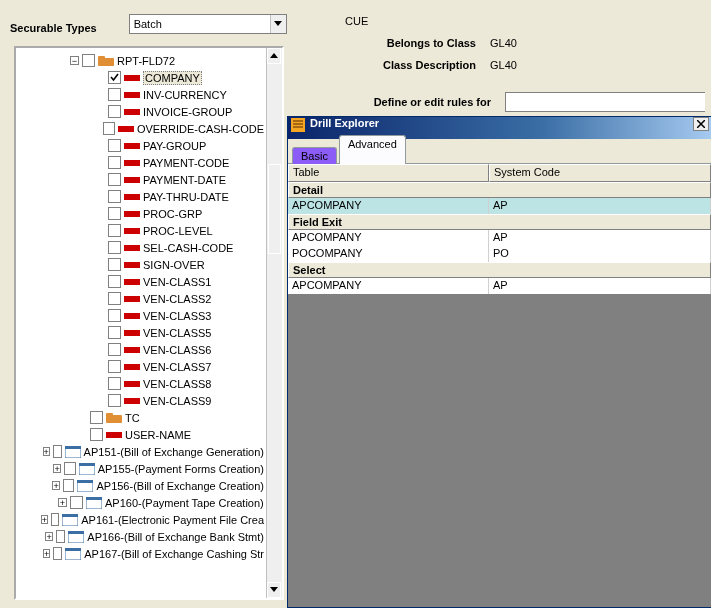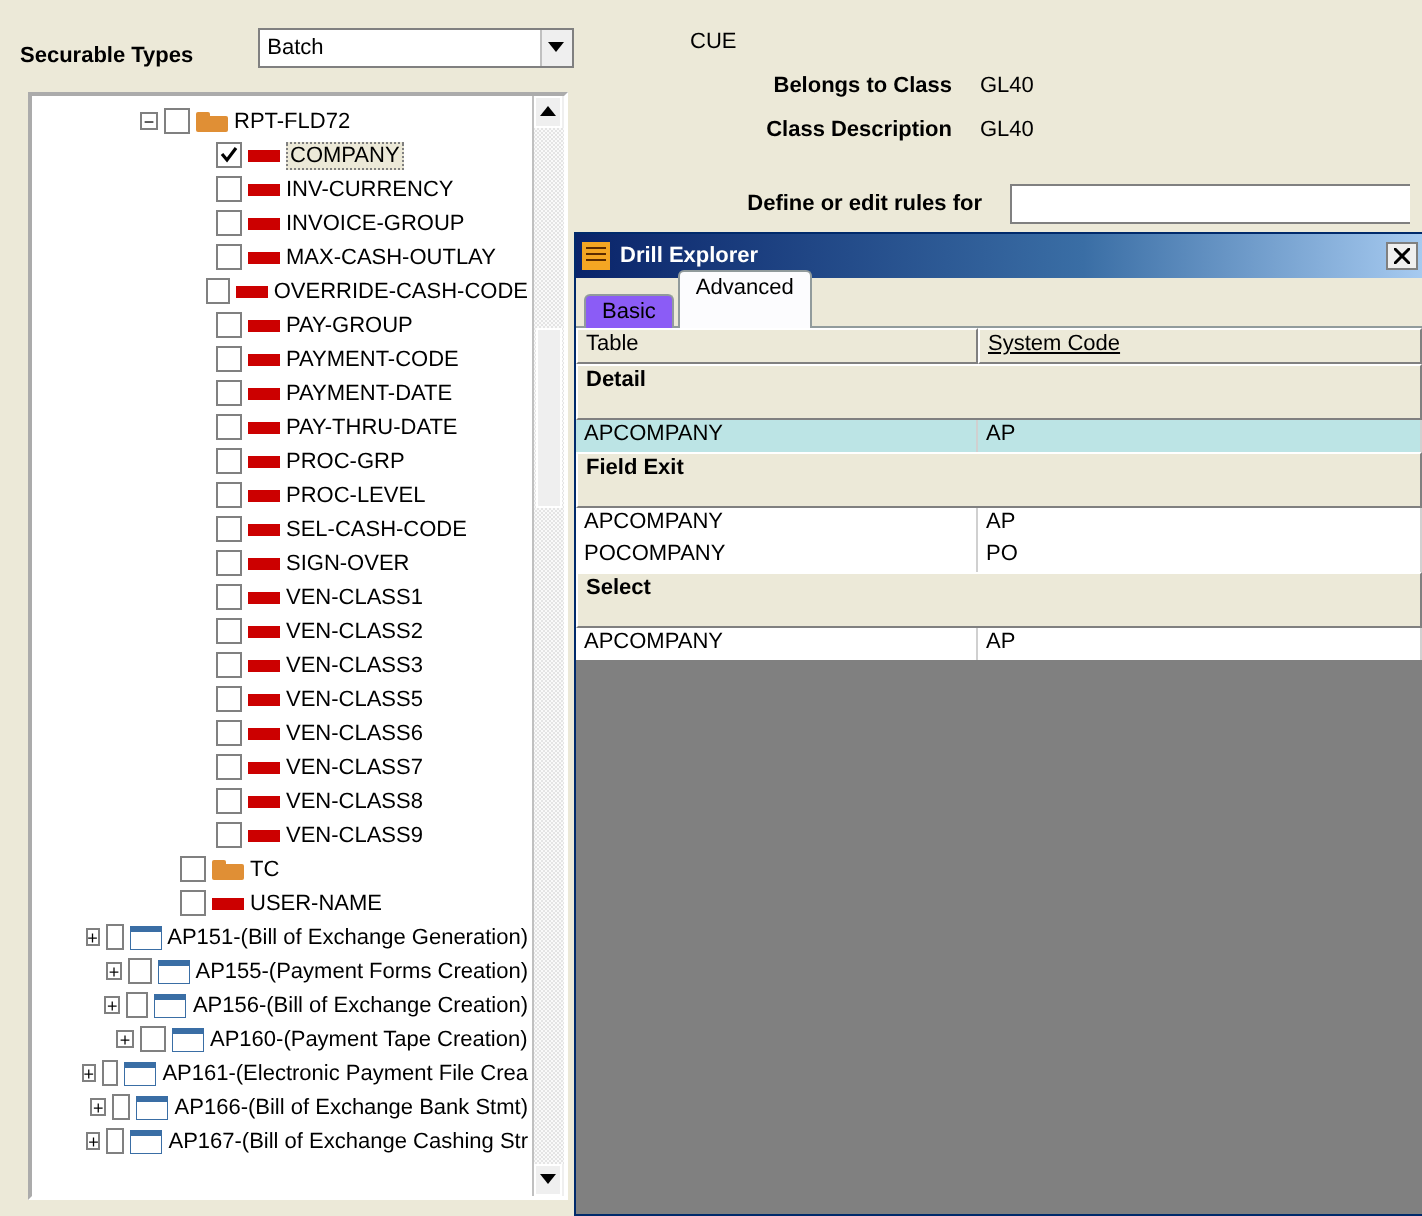--- a/index.html
+++ b/index.html
@@ -193,21 +193,21 @@
     width:425px;
     height:492px;
     display:flex;
     flex-direction:column;
     border:1px solid #002a6b;
   }
   .drill-title {
     height:22px;
     background:linear-gradient(to right,#0a246a,#3a6ea5 60%,#a6caf0 100%);
     display:flex;
-    align-items:center;
+    align-items:flex-start;
     color:#fff;
     font-weight:bold;
     padding:0 2px;
   }
   .drill-title .dicon{
     width:16px;height:16px;margin-right:4px; display:inline-flex;align-items:center;justify-content:center;
   }
   .drill-title .ttxt{flex:1;}
   .drill-title .close{
     width:16px;height:14px;background:#efefef;border:1px solid #808080;display:flex;align-items:center;justify-content:center;color:#000;font-weight:bold;font-size:10px;
@@ -249,23 +249,23 @@
     display:flex;
     height:18px;
   }
   .grid-headers .gh{
     background:#ECE9D8;
     border:1px solid;
     border-color:#fff #808080 #808080 #fff;
     padding:1px 4px;
   }
   .gh1{width:201px;}
-  .gh2{flex:1;text-decoration:underline;}
+  .gh2{flex:1;}
   .grid-section{
-    height:28px;
+    height:16px;
     background:#ECE9D8;
     border:1px solid;
     border-color:#fff #808080 #808080 #fff;
     padding:1px 4px;
     font-weight:bold;
   }
   .grid-row{
     display:flex;
     height:16px;
   }
@@ -352,30 +352,20 @@
       </div>
       <div class="tree-row">
         <span class="indent" style="width:90px"></span>
         <span class="chk"></span>
         <span class="type-icon">
           <svg width="16" height="8">
             <rect x="0" y="1" width="16" height="6" fill="#c00"></rect>
           </svg>
         </span>
         <span class="node-label">INVOICE-GROUP</span>
-      </div>
-      <div class="tree-row">
-        <span class="indent" style="width:90px"></span>
-        <span class="chk"></span>
-        <span class="type-icon">
-          <svg width="16" height="8">
-            <rect x="0" y="1" width="16" height="6" fill="#c00"></rect>
-          </svg>
-        </span>
-        <span class="node-label">MAX-CASH-OUTLAY</span>
       </div>
       <div class="tree-row">
         <span class="indent" style="width:90px"></span>
         <span class="chk"></span>
         <span class="type-icon">
           <svg width="16" height="8">
             <rect x="0" y="1" width="16" height="6" fill="#c00"></rect>
           </svg>
         </span>
         <span class="node-label">OVERRIDE-CASH-CODE</span>

